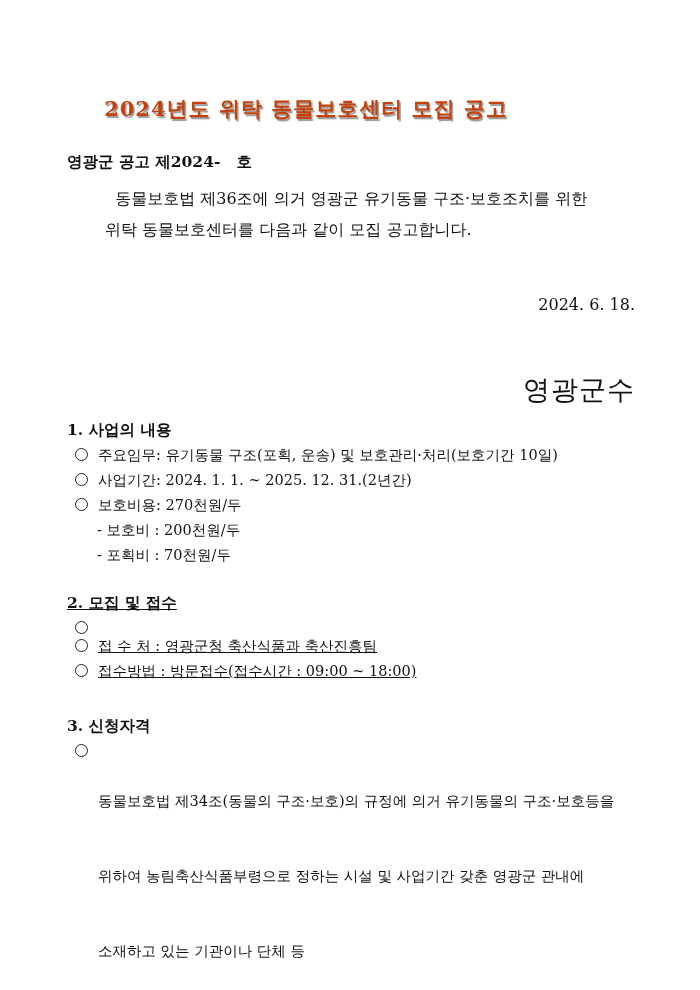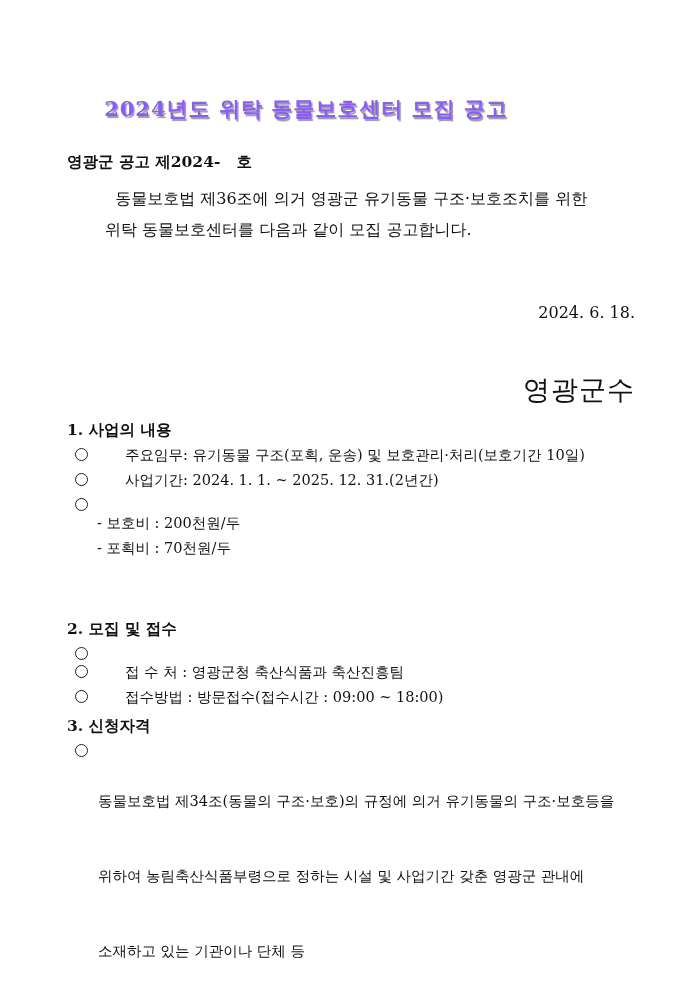--- a/index.html
+++ b/index.html
@@ -23,41 +23,41 @@
     }
     .title {
       position: absolute;
       left: 0; top: 95px;
       width: 612px;
       text-align: center;
       font-size: 21px;
       font-weight: bold;
       letter-spacing: 1px;
       text-shadow: 1.5px 1.5px 1px #9a9a9a;
-      color: #8b5cf6;
+      color: #c2410c;
     }
     .notice-no {
       position: absolute;
       left: 67px; top: 152px;
       font-size: 15.5px;
       font-weight: bold;
       white-space: pre;
     }
     .intro {
       position: absolute;
       left: 67px; top: 183px;
       width: 570px;
       font-size: 16px;
       line-height: 31px;
       margin-left: 38px;
     }
     .intro .line { display: block; white-space: pre; }
     .date {
       position: absolute;
-      right: 65px; top: 303px;
+      right: 65px; top: 295px;
       font-size: 16px;
       white-space: pre;
     }
     .signer {
       position: absolute;
       right: 65px; top: 358px;
       font-size: 27px;
       letter-spacing: 1px;
       margin-top: 14px;
     }
@@ -80,21 +80,21 @@
     }
     .bullet {
       display: inline-block;
       width: 13px; height: 13px;
       border: 1.3px solid #222;
       border-radius: 50%;
       margin: 5px 10px 0 8px;
       flex: none;
       box-sizing: border-box;
     }
-    .item-text { white-space: pre; margin-left: 27px; }
+    .item-text { white-space: pre; }
     .sub-item {
       font-size: 14.5px;
       line-height: 25px;
       padding-left: 30px;
       white-space: pre;
     }
     .multi .lines span { display: block; white-space: pre; line-height: 25px; }
   </style>
 </head>
 <body>
@@ -119,26 +119,27 @@
     <div class="item">
       <span class="bullet"></span>
       <span class="item-text">주요임무: 유기동물 구조(포획, 운송) 및 보호관리·처리(보호기간 10일)</span>
     </div>
     <div class="item">
       <span class="bullet"></span>
       <span class="item-text">사업기간: 2024. 1. 1. ~ 2025. 12. 31.(2년간)</span>
     </div>
     <div class="item">
       <span class="bullet"></span>
+      <span class="item-text">보호비용: 270천원/두</span>
     </div>
     <div class="sub-item">- 보호비 : 200천원/두</div>
     <div class="sub-item">- 포획비 : 70천원/두</div>
   </div>
 
-  <div class="section" style="top:616px;">
+  <div class="section" style="top:590px;text-decoration:underline;">
     <div class="section-heading">2. 모집 및 접수</div>
     <div class="item">
       <span class="bullet"></span>
     </div>
     <div class="item">
       <span class="bullet"></span>
       <span class="item-text">접 수 처 : 영광군청 축산식품과 축산진흥팀</span>
     </div>
     <div class="item">
       <span class="bullet"></span>

